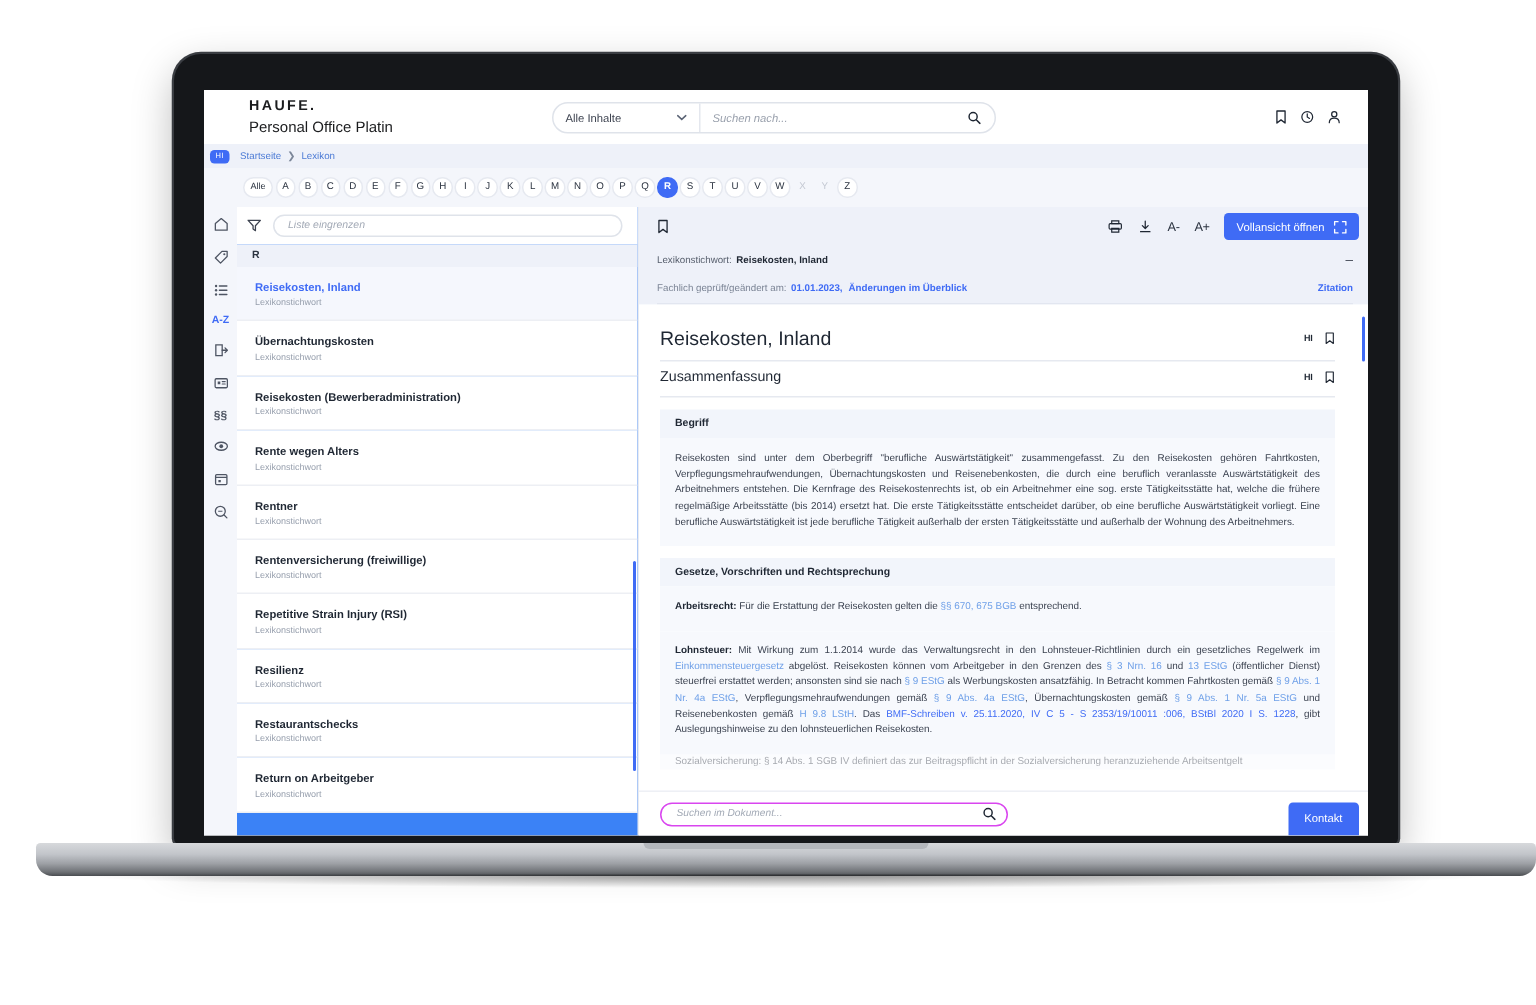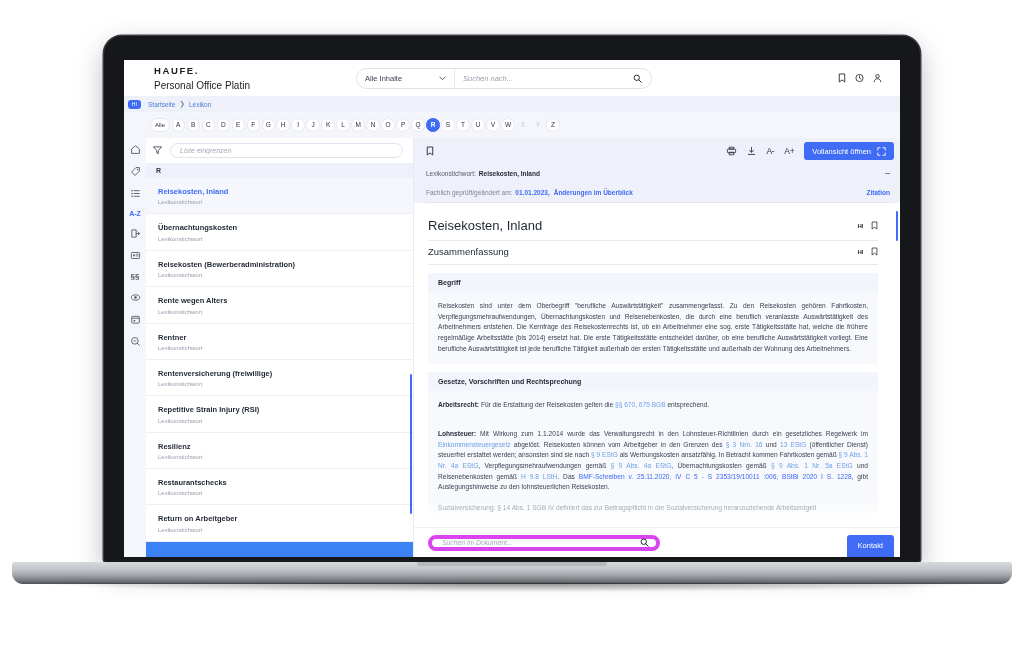--- a/index.html
+++ b/index.html
@@ -5,21 +5,21 @@
   * { box-sizing: border-box; margin: 0; padding: 0; }
   html, body {
     width: 1024px; height: 670px;
     background: #ffffff;
     font-family: "Liberation Sans", sans-serif;
     overflow: hidden;
   }
   body { position: relative; }
 
   
-  #laptop { position: absolute; left: 0; top: 0; width: 952px; height: 670px; }
+  #laptop { position: absolute; left: 12px; top: 0; width: 952px; height: 670px; }
 
   .laptop-lid {
     position: absolute;
     left: 104px; top: 36px;
     width: 816px; height: 527px;
     background: #15171a;
     border-radius: 18px 18px 4px 4px;
     box-shadow: 0 0 0 1.5px #3a3d42, 0 10px 28px rgba(0,0,0,.28);
   }
   .laptop-screen {
@@ -233,21 +233,21 @@
   .docscroll .sbar {
     position: absolute; right: 2px; top: 8px; width: 2.5px; height: 30px;
     background: #3f6bf5; border-radius: 2px;
   }
 
   .docfoot {
     height: 30px; background: #fff; display: flex; align-items: center;
     padding-left: 14px; flex: none; border-top: 1px solid #eef0f5; position: relative;
   }
   .docsearch {
-    width: 232px; height: 16px; border: 4px solid #d946ef; border-radius: 9px;
+    width: 232px; height: 16px; border: 1px solid #d946ef; border-radius: 9px;
     display: flex; align-items: center; padding: 0 7px 0 10px;
   }
   .docsearch input {
     flex: 1; border: 0; outline: 0; background: transparent;
     font-family: inherit; font-size: 6.8px; font-style: italic; color: #3d4350;
   }
   .docsearch input::placeholder { color: #a3aab6; font-style: italic; }
   .kontakt {
     position: absolute; right: 6px; bottom: 0;
     background: #3f6bf5; color: #fff; font-size: 7.5px;

